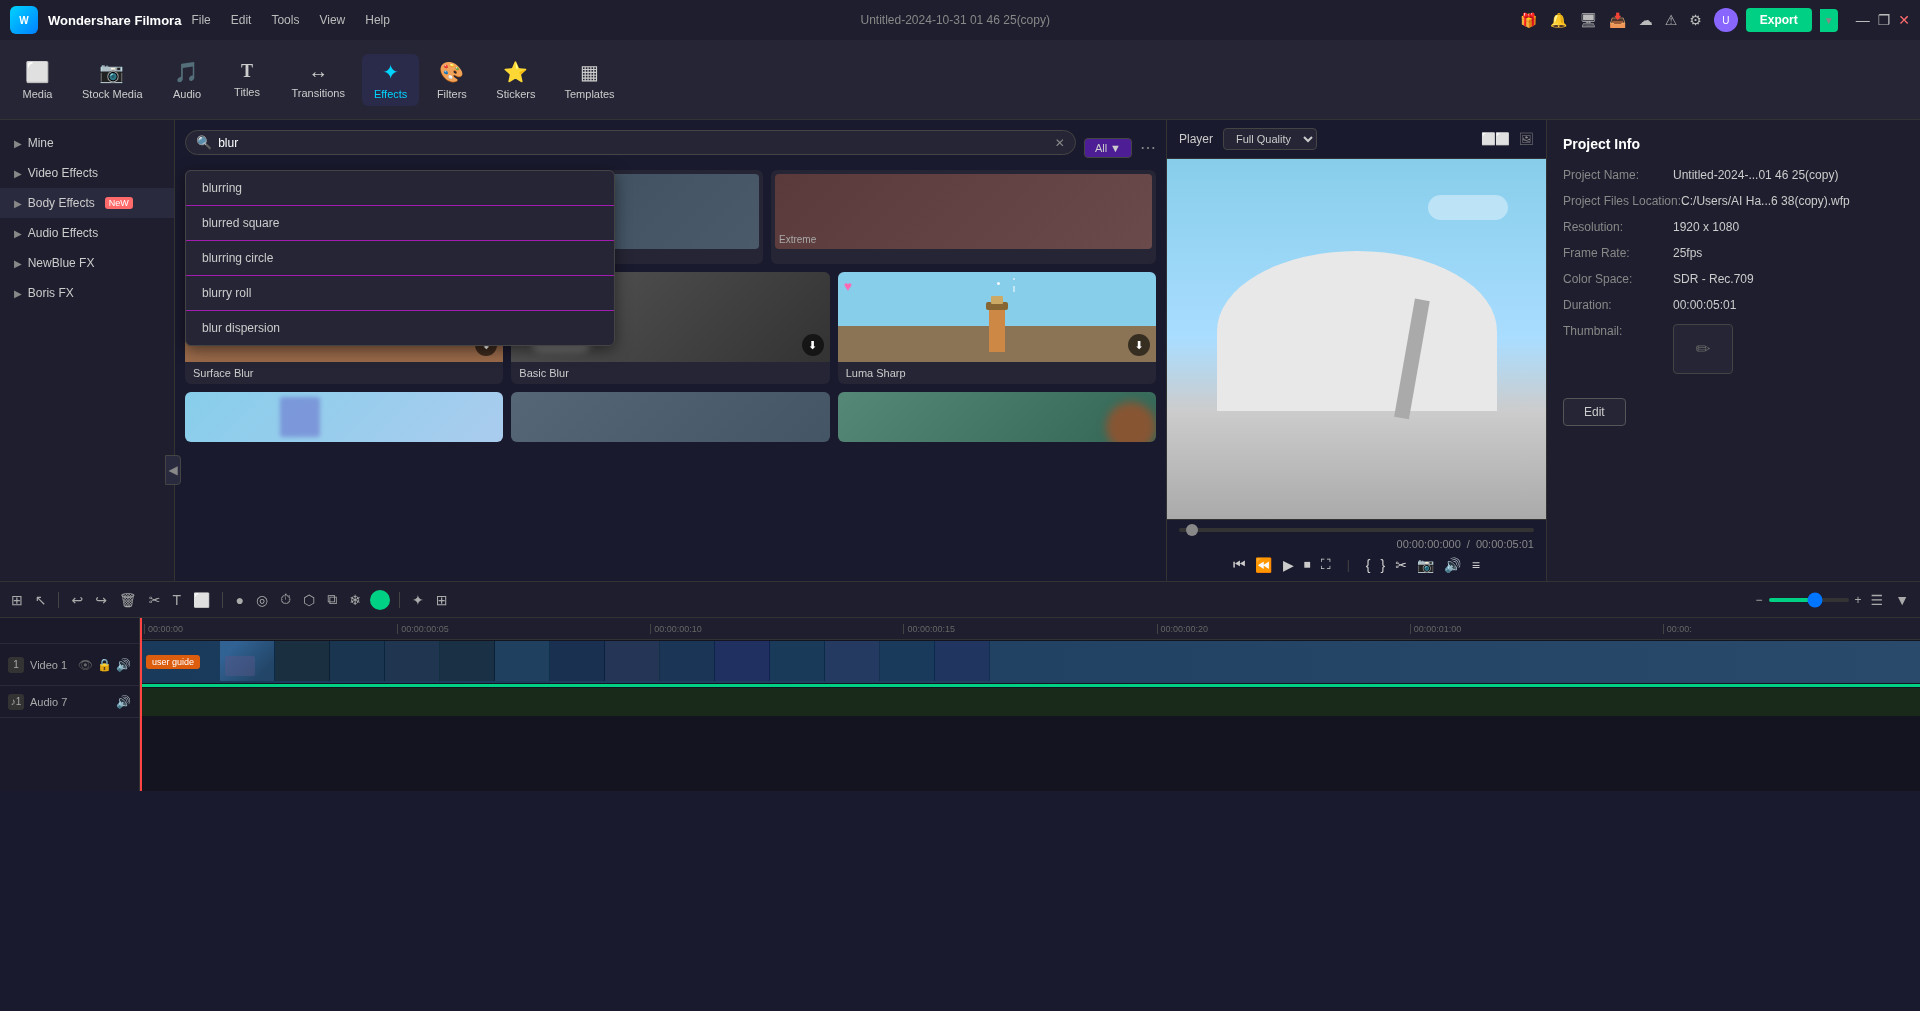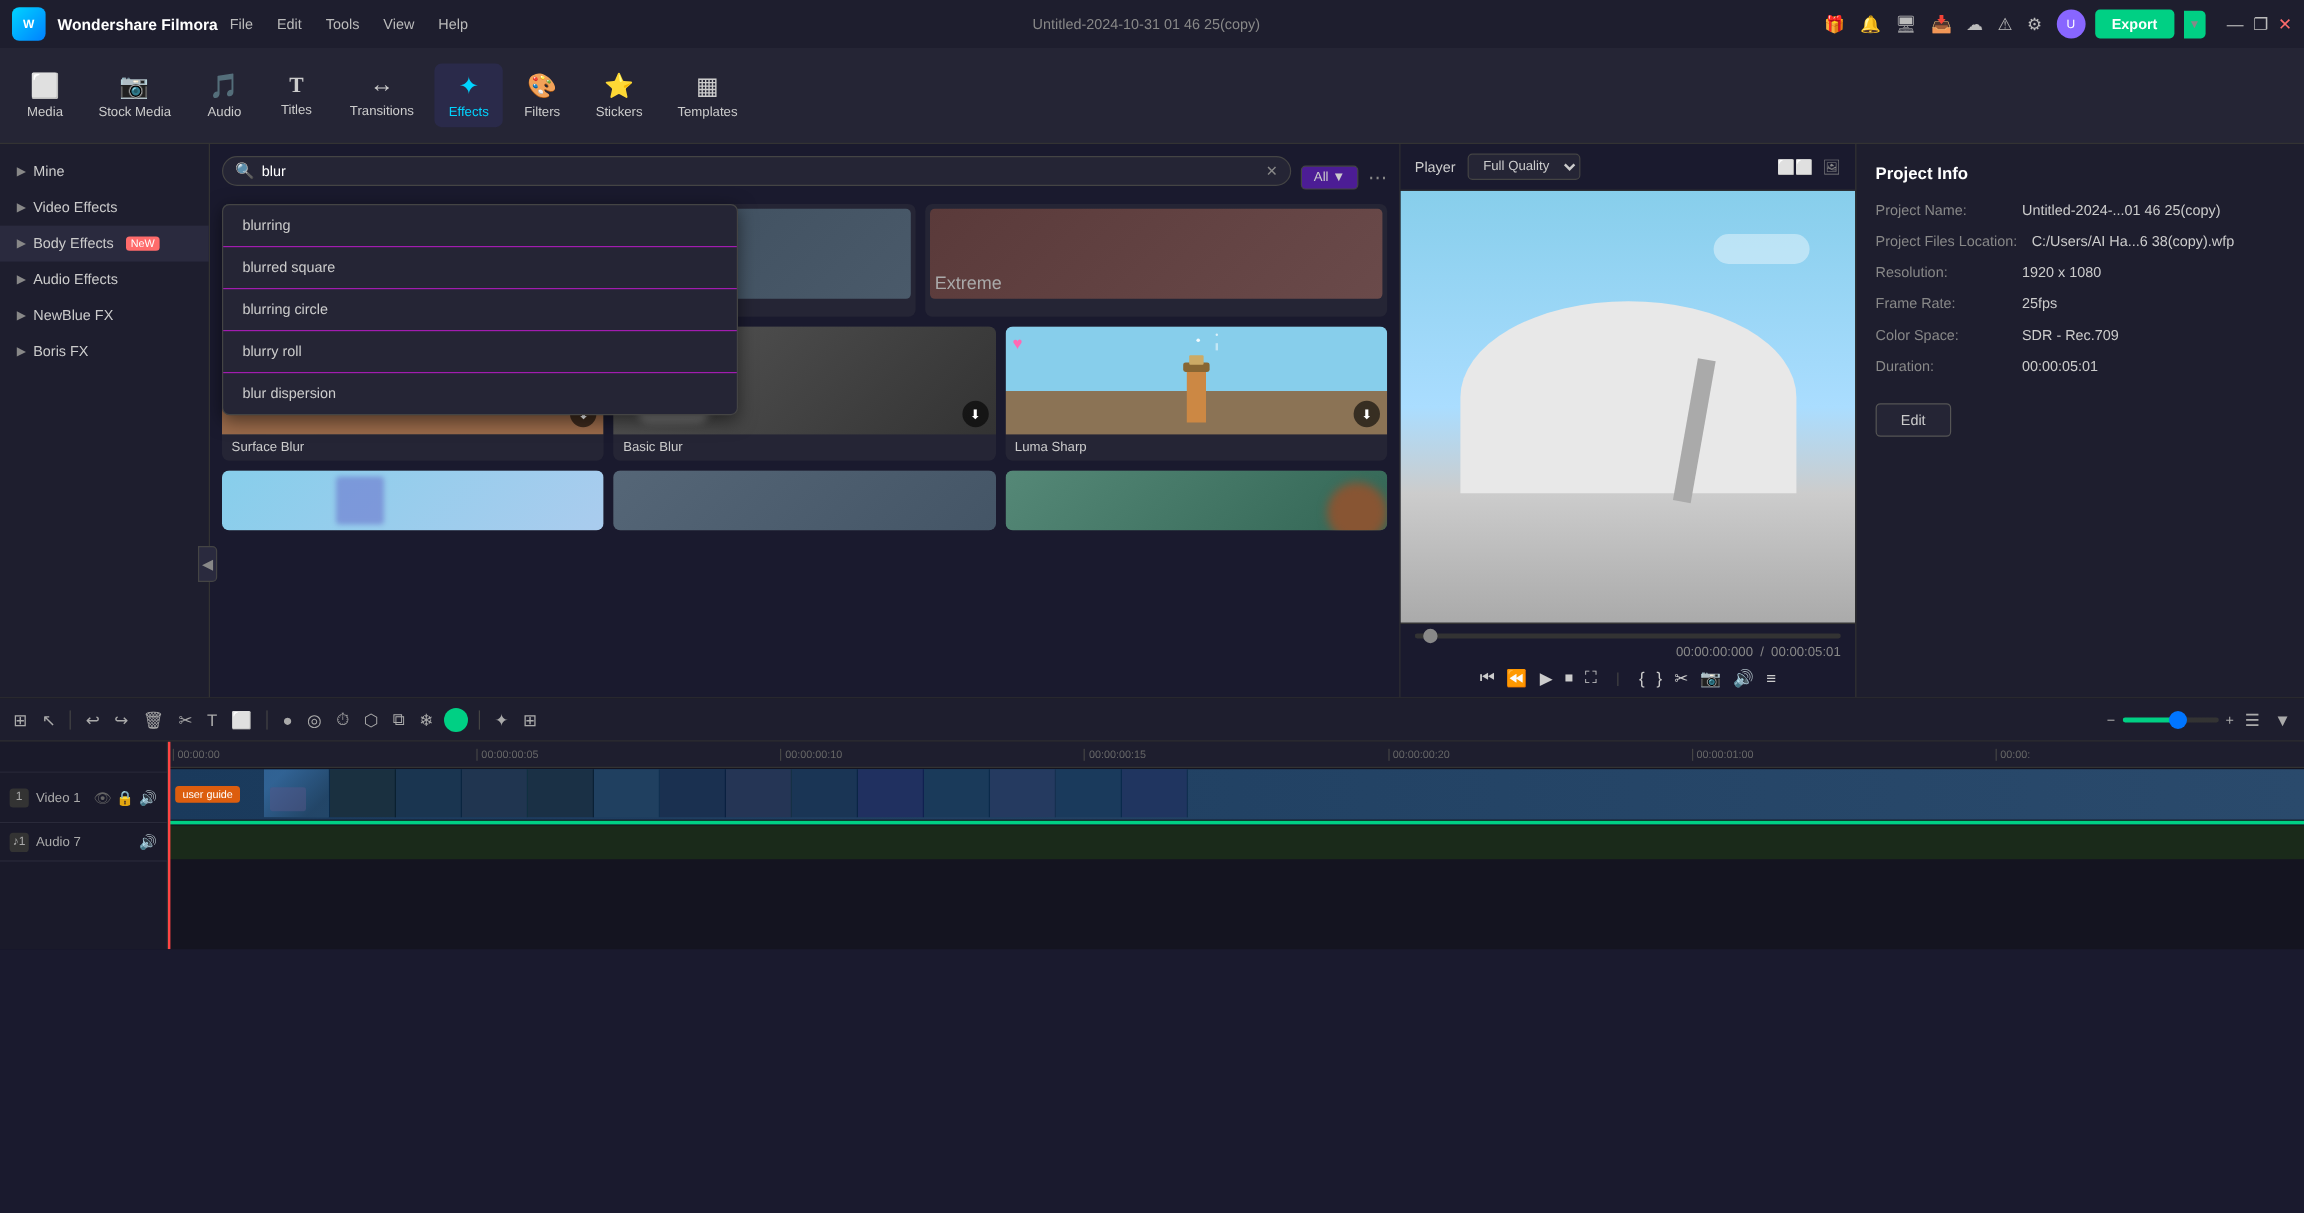--- a/index.html
+++ b/index.html
@@ -64,21 +64,21 @@
     .timeline-scrubber { width: 100%; height: 4px; background: #333; border-radius: 2px; margin-bottom: 6px; cursor: pointer; position: relative; }
     .scrubber-handle { width: 12px; height: 12px; background: #888; border-radius: 50%; position: absolute; left: 2%; top: -4px; }
     .time-display { display: flex; justify-content: flex-end; align-items: center; gap: 6px; font-size: 11px; color: #888; margin-bottom: 6px; }
     .control-buttons { display: flex; align-items: center; justify-content: center; gap: 10px; }
     .ctrl-btn { background: none; border: none; color: #ccc; font-size: 14px; cursor: pointer; }
     .ctrl-btn.play { background: none; }
 
     
     .right-panel { width: 374px; background: #1e1e2e; border-left: 1px solid #333; padding: 16px; overflow-y: auto; }
     .panel-title { font-size: 14px; font-weight: 600; color: #fff; margin-bottom: 16px; }
-    .info-row { margin-bottom: 12px; display: flex; align-items: flex-start; gap: 12px; }
+    .info-row { margin-bottom: 12px; display: flex; align-items: flex-start; gap: 0; }
     .info-label { color: #888; font-size: 12px; min-width: 110px; }
     .info-value { color: #ccc; font-size: 12px; flex: 1; }
     .thumbnail-box { width: 60px; height: 50px; background: #252535; border: 1px solid #444; border-radius: 4px; display: flex; align-items: center; justify-content: center; color: #666; font-size: 18px; cursor: pointer; }
     .edit-btn { margin-top: 12px; background: #252535; border: 1px solid #555; color: #ccc; padding: 6px 20px; border-radius: 4px; cursor: pointer; font-size: 12px; }
 
     
     .timeline-area { height: 210px; background: #141420; border-top: 1px solid #333; display: flex; flex-direction: column; }
     .timeline-toolbar { height: 36px; background: #1e1e2e; display: flex; align-items: center; padding: 0 8px; gap: 6px; border-bottom: 1px solid #333; }
     .tl-btn { background: none; border: none; color: #aaa; font-size: 14px; cursor: pointer; padding: 3px; }
     .tl-separator { width: 1px; height: 16px; background: #444; margin: 0 3px; }
@@ -240,21 +240,21 @@
           </div>
           <div style="padding:4px 6px;font-size:10px;color:#aaa;text-align:center;">Rob Stroke</div>
         </div>
         <div style="flex:1;background:#252535;border-radius:6px;overflow:hidden;display:flex;gap:4px;padding:4px;">
           <div style="flex:1;background:linear-gradient(135deg,#3a4a5a,#4a5a6a);border-radius:4px;height:75px;display:flex;align-items:flex-end;padding:4px;">
             <span style="font-size:9px;color:#aaa;">Mild</span>
           </div>
         </div>
         <div style="flex:1;background:#252535;border-radius:6px;overflow:hidden;padding:4px;">
           <div style="flex:1;background:linear-gradient(135deg,#5a3a3a,#6a4a4a);border-radius:4px;height:75px;display:flex;align-items:flex-end;padding:4px;">
-            <span style="font-size:15px;color:#aaa;">Extreme</span>
+            <span style="font-size:10px;color:#aaa;">Extreme</span>
           </div>
         </div>
       </div>
 
       <div style="display:grid;grid-template-columns:repeat(3,1fr);gap:8px;">
 
         <div class="effect-card">
           <div class="effect-thumb thumb-person" style="height:90px;background:linear-gradient(135deg,#4a5a6a,#3a4a5a);position:relative;overflow:hidden;">
             <div style="width:60px;height:80px;background:#888;border-radius:50% 50% 10px 10px;position:absolute;left:30px;top:5px;filter:blur(3px);"></div>
             <div style="width:100%;height:40px;background:#9a6a4a;position:absolute;bottom:0;"></div>
@@ -369,20 +369,24 @@
       <span class="info-label">Frame Rate:</span>
       <span class="info-value">25fps</span>
     </div>
     <div class="info-row">
       <span class="info-label">Color Space:</span>
       <span class="info-value">SDR - Rec.709</span>
     </div>
     <div class="info-row">
       <span class="info-label">Duration:</span>
       <span class="info-value">00:00:05:01</span>
+    </div>
+    <div class="info-row" style="align-items:flex-start;">
+      <span class="info-label">Thumbnail:</span>
+      <div class="thumbnail-box">✏</div>
     </div>
     <button class="edit-btn">Edit</button>
   </div>
 </div>
 
 <div class="timeline-area">
 
   <div class="timeline-toolbar">
     <button class="tl-btn">⊞</button>
     <button class="tl-btn">↖</button>

